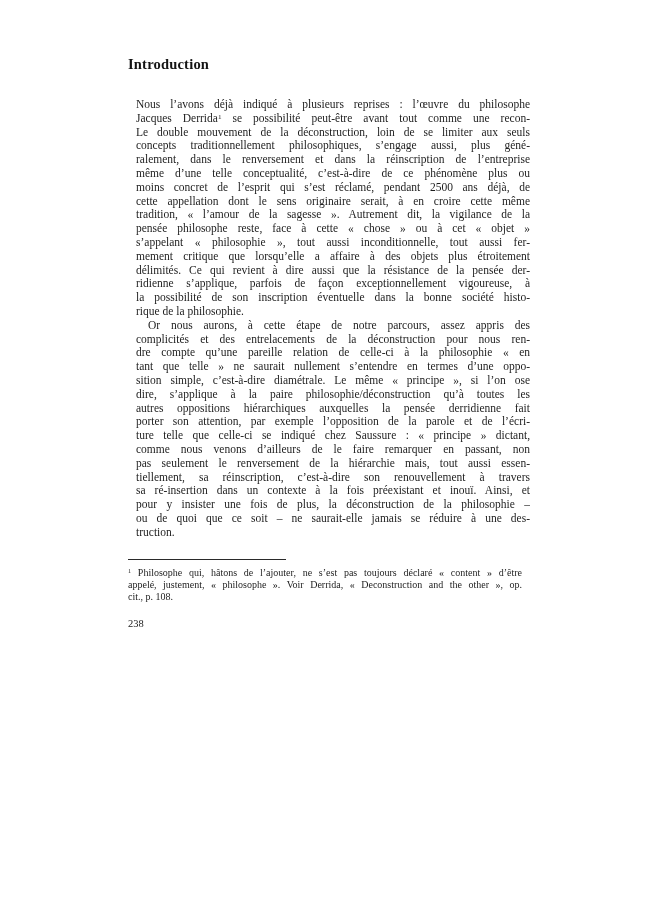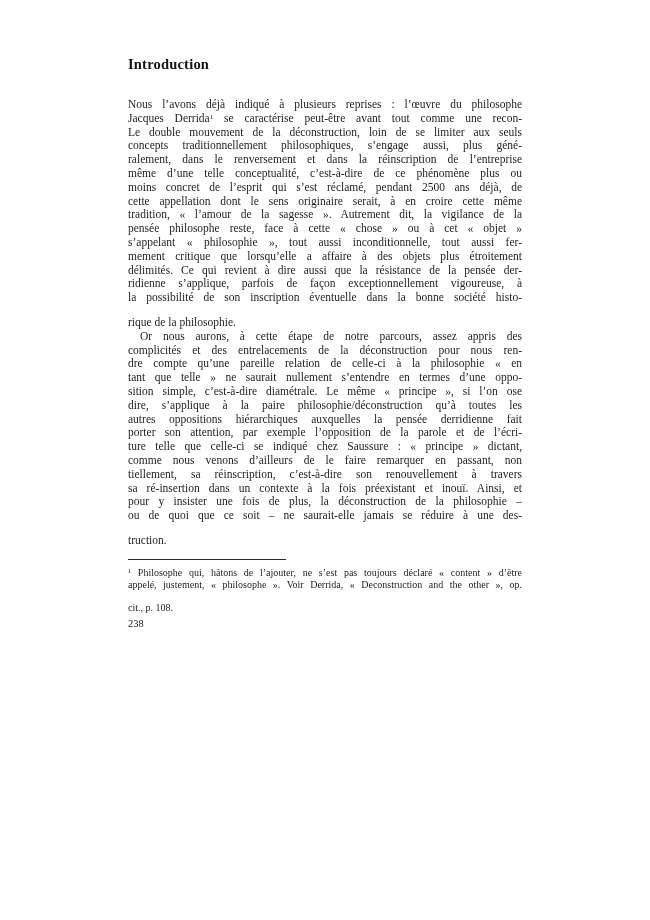--- a/index.html
+++ b/index.html
@@ -21,39 +21,38 @@
     left: 128px;
     top: 56px;
     margin: 0;
     font-size: 14.5px;
     font-weight: bold;
     letter-spacing: 0.2px;
     color: #141414;
   }
   .body-text {
     position: absolute;
-    left: 128px;
+    left: 136px;
     top: 98px;
     width: 394px;
     font-size: 11.5px;
     line-height: 13.8px;
   }
   .para {
     margin: 0;
   }
   .line {
     text-align: justify;
     text-align-last: justify;
     height: 13.8px;
     overflow: hidden;
     white-space: normal;
   }
   .line.last {
     text-align-last: left;
-    margin-top: 11px;
   }
   .line.indent {
     text-indent: 12px;
   }
   .it {
   }
   sup {
     font-size: 0.62em;
     line-height: 0;
     vertical-align: baseline;
@@ -89,21 +88,21 @@
   }
 </style>
 </head>
 <body>
 
 <div class="page" style="--page-bg: #ffffff; --text-color: #1d1d1d;">
   <h1 class="title">Introduction</h1>
   <div class="body-text">
       <div class="para">
         <div class="line"><span>Nous l’avons déjà indiqué à plusieurs reprises : l’œuvre du philosophe</span></div>
-        <div class="line"><span>Jacques Derrida</span><sup>1</sup><span> se caractérise peut-être avant tout comme une recon-</span></div>
+        <div class="line"><span>Jacques Derrida</span><sup>1</sup><span> se possibilité peut-être avant tout comme une recon-</span></div>
         <div class="line"><span>Le double mouvement de la déconstruction, loin de se limiter aux seuls</span></div>
         <div class="line"><span class="it">concepts</span><span> traditionnellement philosophiques, s’engage aussi, plus géné-</span></div>
         <div class="line"><span>ralement, dans le renversement et dans la réinscription de l’entreprise</span></div>
         <div class="line"><span>même d’une telle conceptualité, c’est-à-dire de ce phénomène plus ou</span></div>
         <div class="line"><span>moins concret de l’esprit qui s’est réclamé, pendant 2500 ans déjà, de</span></div>
         <div class="line"><span>cette appellation dont le sens originaire serait, à en croire cette même</span></div>
         <div class="line"><span>tradition, « l’amour de la sagesse ». Autrement dit, la vigilance de la</span></div>
         <div class="line"><span>pensée philosophe reste, face à cette « chose » ou à cet « objet »</span></div>
         <div class="line"><span>s’appelant « philosophie », tout aussi inconditionnelle, tout aussi fer-</span></div>
         <div class="line"><span>mement critique que lorsqu’elle a affaire à des objets plus étroitement</span></div>
@@ -116,20 +115,21 @@
         <div class="line indent"><span>Or nous aurons, à cette étape de notre parcours, assez appris des</span></div>
         <div class="line"><span>complicités et des entrelacements de la déconstruction pour nous ren-</span></div>
         <div class="line"><span>dre compte qu’une pareille relation de celle-ci à la philosophie « en</span></div>
         <div class="line"><span>tant que telle » ne saurait nullement s’entendre en termes d’une </span><span class="it">oppo-</span></div>
         <div class="line"><span class="it">sition</span><span> simple, c’est-à-dire diamétrale. Le même « principe », si l’on ose</span></div>
         <div class="line"><span>dire, s’applique à la paire philosophie/déconstruction qu’à toutes les</span></div>
         <div class="line"><span>autres oppositions hiérarchiques auxquelles la pensée derridienne fait</span></div>
         <div class="line"><span>porter son attention, par exemple l’opposition de la parole et de l’écri-</span></div>
         <div class="line"><span>ture telle que celle-ci se indiqué chez Saussure : « principe » dictant,</span></div>
         <div class="line"><span>comme nous venons d’ailleurs de le faire remarquer en passant, non</span></div>
+        <div class="line"><span>pas seulement le renversement de la hiérarchie mais, tout aussi essen-</span></div>
         <div class="line"><span>tiellement, sa réinscription, c’est-à-dire son </span><span class="it">renouvellement</span><span> à travers</span></div>
         <div class="line"><span>sa ré-insertion dans un contexte à la fois préexistant et inouï. Ainsi, et</span></div>
         <div class="line"><span>pour y insister une fois de plus, la déconstruction de la philosophie –</span></div>
         <div class="line"><span>ou de quoi que ce soit – ne saurait-elle jamais se réduire à une des-</span></div>
         <div class="line last"><span>truction.</span></div>
       </div>
     </div>
   <div class="fn-rule"></div>
   <div class="footnote">
       <div class="para">

